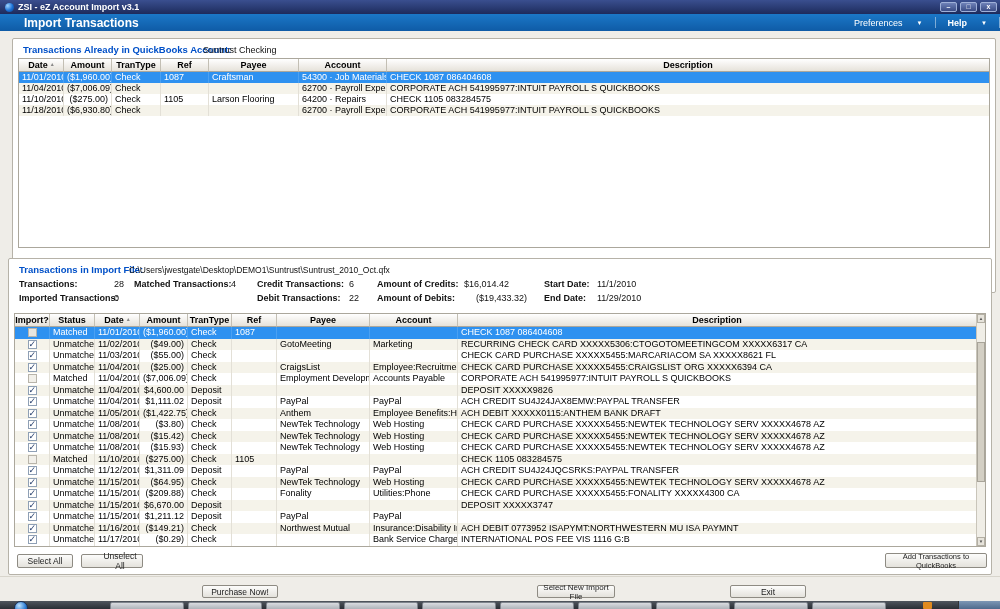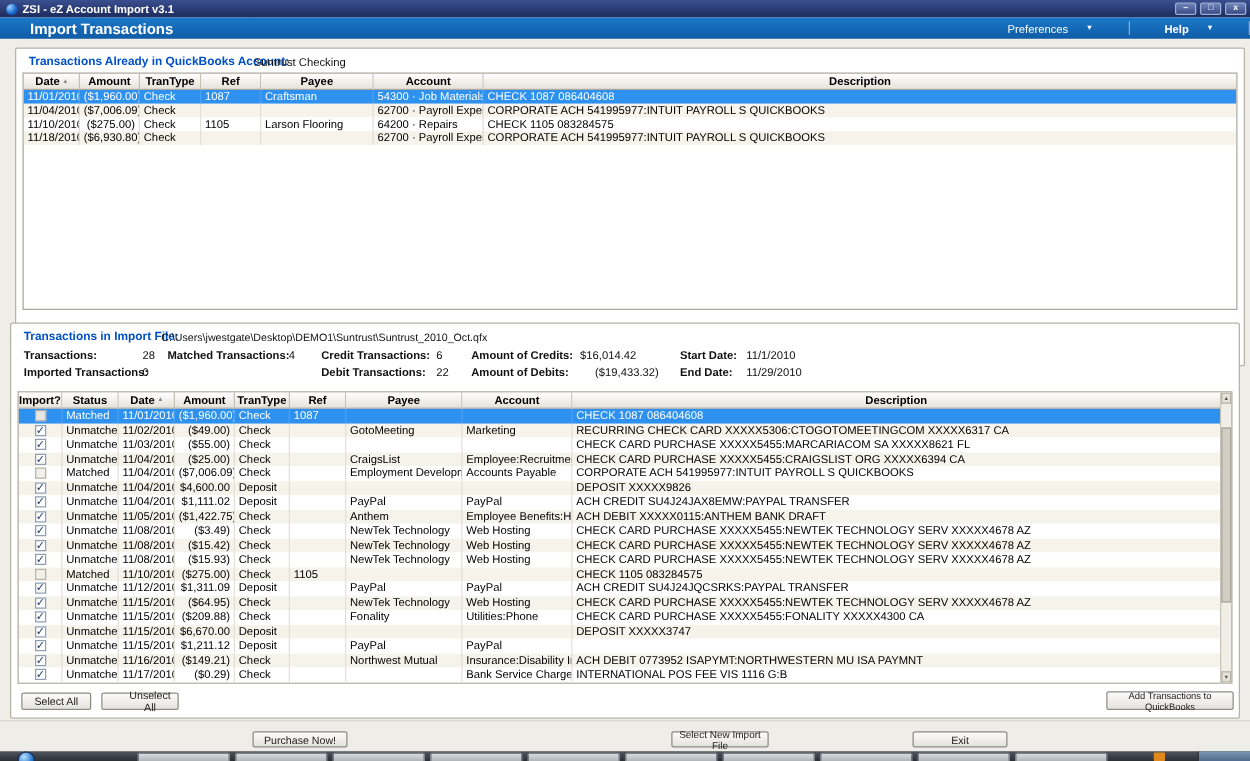--- a/index.html
+++ b/index.html
@@ -15,21 +15,21 @@
     background:radial-gradient(circle at 30% 30%, #9fd4ff, #1a6fd4 55%, #0b3f86); margin:0 4px 0 2px; }
   .winbtns { margin-left:auto; display:flex; gap:3px; }
   .winbtn { width:17px; height:10px; border:1px solid #9FB0D8; border-radius:2px;
     background:linear-gradient(#6F82B8,#3A4C86); color:#fff; font-size:7px; line-height:8px;
     text-align:center; font-weight:bold; }
 
   
   .appheader { position:absolute; left:0; top:14px; width:1000px; height:17px;
     background:linear-gradient(#1B78C8,#0F5BA6); color:#fff; display:flex; align-items:center; }
   .page-title { font-size:12px; font-weight:bold; padding-left:24px; }
-  .menus { margin-left:auto; display:flex; align-items:center; height:100%; font-size:9px;gap:16px; }
+  .menus { margin-left:auto; display:flex; align-items:center; height:100%; font-size:9px; }
   .menuitem { display:flex; align-items:center; gap:14px; padding:0 12px; height:100%; }
   .menuitem .arrow { font-size:6px; }
   .menudiv { width:1px; height:11px; background:rgba(255,255,255,.45); }
   .menu-help { font-weight:bold; }
 
   
   .panel { position:absolute; background:#fff; border:1px solid #B6B2A8; border-radius:2px; }
   .panel1 { left:12px; top:38px; width:984px; height:255px; }
   .panel2 { left:8px; top:258px; width:984px; height:317px; }
   .panel-label { position:absolute; color:#0050C8; font-weight:bold; font-size:9.5px; }
@@ -315,21 +315,21 @@
             <div class="td c4">Check</div>
             <div class="td c5"></div>
             <div class="td c6">Anthem</div>
             <div class="td c7">Employee  Benefits:Health...</div>
             <div class="td c8">ACH DEBIT XXXXX0115:ANTHEM BANK DRAFT</div>
           </div>
           <div class="tr">
             <div class="td c0 center"><span class="cb">✓</span></div>
             <div class="td c1">Unmatched</div>
             <div class="td c2">11/08/2010</div>
-            <div class="td c3 right">($3.49)</div>
+            <div class="td c3 right">($3.80)</div>
             <div class="td c4">Check</div>
             <div class="td c5"></div>
             <div class="td c6">NewTek Technology</div>
             <div class="td c7">Web Hosting</div>
             <div class="td c8">CHECK CARD PURCHASE XXXXX5455:NEWTEK TECHNOLOGY SERV XXXXX4678 AZ</div>
           </div>
           <div class="tr">
             <div class="td c0 center"><span class="cb">✓</span></div>
             <div class="td c1">Unmatched</div>
             <div class="td c2">11/08/2010</div>

